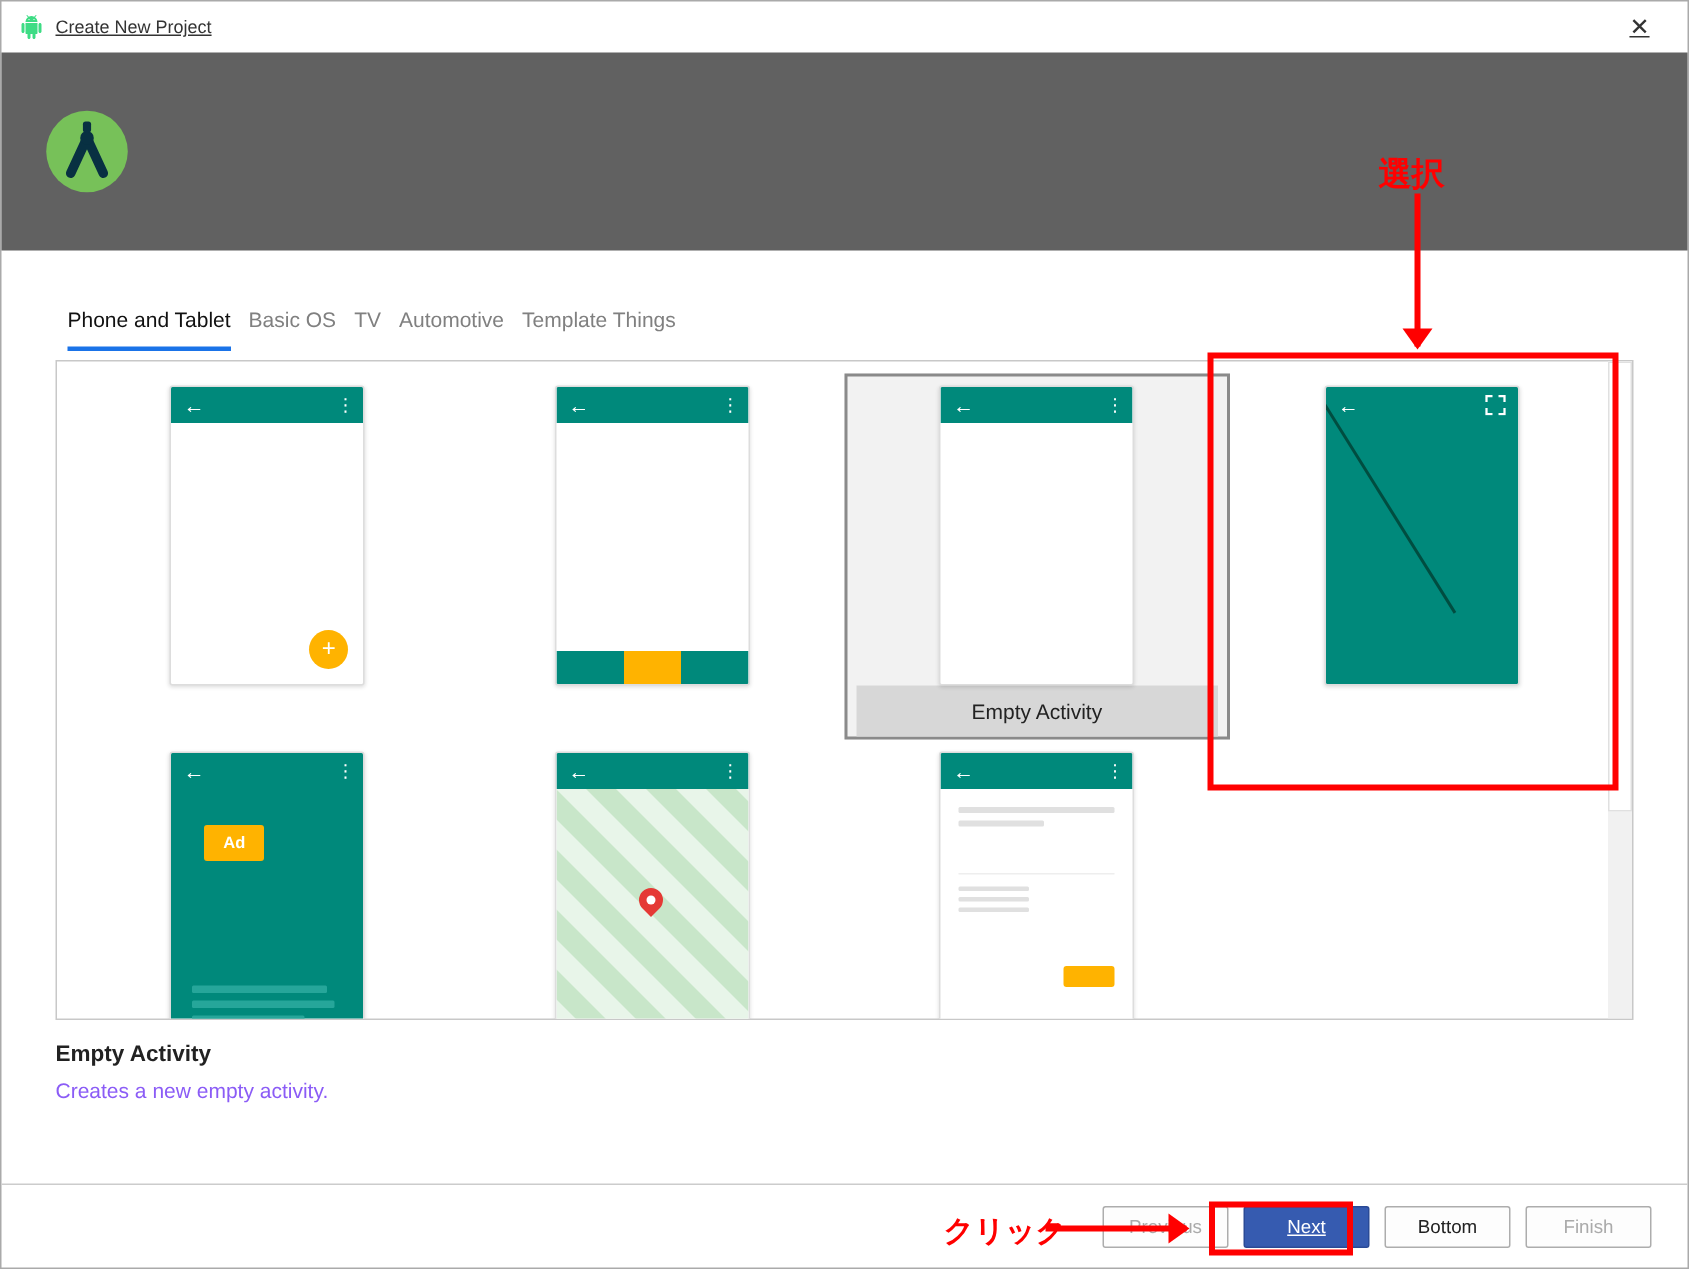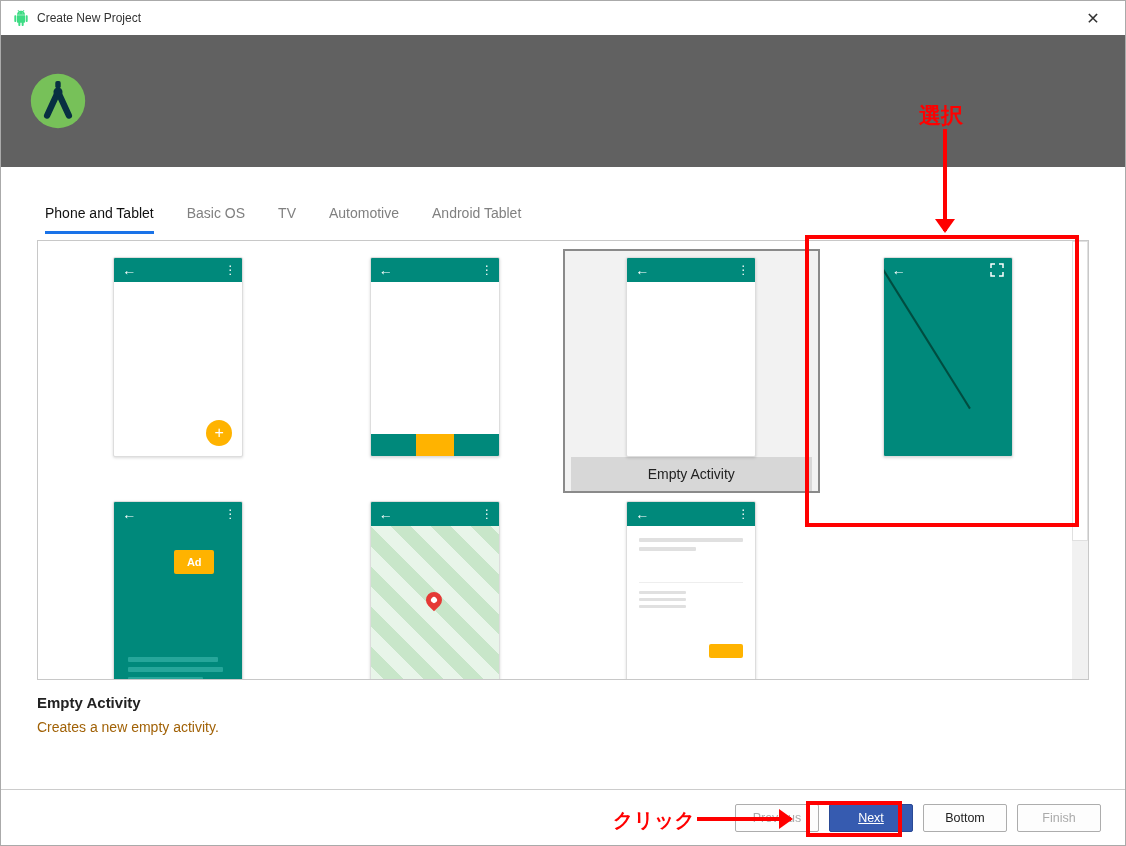--- a/index.html
+++ b/index.html
@@ -1,25 +1,25 @@
 <!DOCTYPE html>
 <html><head>
 <meta charset="utf-8">
 <style>
 * { box-sizing: border-box; margin: 0; padding: 0; font-family: "Segoe UI", Arial, sans-serif; }
 html, body { width: 1126px; height: 846px; overflow: hidden; }
 .window { width: 1126px; height: 846px; border: 1px solid #aaa; background: #fff; display: flex; flex-direction: column; position: relative; }
-.titlebar { height: 34px; display: flex; align-items: center; padding: 0 12px; font-size: 12px; color: #333; }
+.titlebar { height: 34px; display: flex; align-items: center; padding: 0 12px; font-size: 12px; color: #333; text-decoration: underline; }
 .titlebar .android-icon { width: 16px; height: 16px; margin-right: 8px; }
 .titlebar .spacer { flex: 1; }
 .titlebar .close { width: 40px; text-align: center; font-size: 16px; cursor: pointer; }
 .header { background: #616161; height: 132px; display: flex; align-items: center; padding: 0 28px; }
 .header .logo { width: 58px; height: 58px; margin-right: 32px; }
 .header h1 { color: #fff; font-weight: 400; font-size: 30px; }
-.tabs { display: flex; gap: 33px; padding: 0 44px; margin-top: 32px; font-size: 14px; color: #808080; }
+.tabs { display: flex; gap: 12px; padding: 0 44px; margin-top: 32px; font-size: 14px; color: #808080; }
 .tabs .tab { padding: 6px 0 10px 0; cursor: pointer; }
 .tabs .tab.active { color: #111; border-bottom: 3px solid #1a73e8; }
 .gallery-wrap { margin: 6px 36px 0 36px; border: 1px solid #c8c8c8; height: 440px; overflow: hidden; position: relative; }
 .gallery { display: grid; grid-template-columns: repeat(4, 1fr); padding: 8px 12px; gap: 0; }
 .card { display: flex; flex-direction: column; align-items: center; padding: 6px 6px 0 6px; border: 2px solid transparent; cursor: pointer; }
 .card.selected { border: 2px solid #8a8a8a; background: #f2f2f2; }
 .card .thumb { width: 130px; height: 200px; background: #fff; border: 1px solid #ddd; position: relative; overflow: hidden; border-radius: 2px; box-shadow: 0 1px 3px rgba(0,0,0,.15); }
 .card .thumb.noborder { border: none; box-shadow: none; }
 .card .label-row { height: 34px; display: flex; align-items: center; justify-content: center; width: 100%; font-size: 14px; color: #444; }
 .card.selected .label-row { background: #d7d7d7; width: 100%; font-weight: 500; color: #222; }
@@ -27,40 +27,40 @@
 .appbar { height: 24px; background: #00897b; display: flex; align-items: center; color: #fff; padding: 0 8px; justify-content: space-between; }
 .appbar .back { font-size: 14px; }
 .appbar .dots { letter-spacing: -2px; font-size: 12px; }
 .fab { width: 26px; height: 26px; border-radius: 50%; background: #ffb300; position: absolute; right: 10px; bottom: 10px; color: #fff; display: flex; align-items: center; justify-content: center; font-size: 16px; }
 .dashed-box { position: absolute; top: 50px; left: 14px; width: 100px; height: 100px; border: 3px dashed #9e9e9e; border-radius: 4px; }
 .bottomnav { position: absolute; bottom: 0; left: 0; right: 0; height: 22px; background: #00897b; display: flex; }
 .bottomnav .mid { flex: 0 0 38px; background: #ffb300; margin: 0 auto; }
 .bottomnav .side { flex: 1; }
 .full-teal { position: absolute; inset: 0; background: #00897b; }
 .diag { position: absolute; top: -20px; left: -20px; width: 200px; height: 2px; background: #004d40; transform: rotate(58deg); transform-origin: left; }
-.ad-box { position: absolute; top: 48px; left: 22px; width: 40px; height: 24px; background: #ffb300; color: #fff; font-size: 11px; display: flex; align-items: center; justify-content: center; border-radius: 2px; font-weight: 600; margin-left: 38px; }
+.ad-box { position: absolute; top: 48px; left: 22px; width: 40px; height: 24px; background: #ffb300; color: #fff; font-size: 11px; display: flex; align-items: center; justify-content: center; border-radius: 2px; font-weight: 600; }
 .greenlines { position: absolute; bottom: 18px; left: 14px; right: 14px; }
 .greenlines div { height: 5px; background: #26a69a; margin-top: 5px; border-radius: 1px; }
 .greenlines div:nth-child(1){ width: 90%; }
 .greenlines div:nth-child(2){ width: 95%; }
 .greenlines div:nth-child(3){ width: 75%; }
 .map-bg { position: absolute; top: 24px; left: 0; right: 0; bottom: 0; background: linear-gradient(45deg, #e8f5e9 25%, #c8e6c9 25%, #c8e6c9 50%, #e8f5e9 50%, #e8f5e9 75%, #c8e6c9 75%); background-size: 40px 40px; }
 .pin { position: absolute; top: 90px; left: 55px; width: 16px; height: 16px; background: #e53935; border-radius: 50% 50% 50% 0; transform: rotate(-45deg); }
 .pin::after { content: ""; position: absolute; width: 6px; height: 6px; background: #fff; border-radius: 50%; top: 5px; left: 5px; }
 .md-lines { position: absolute; top: 36px; left: 12px; right: 12px; }
 .md-lines .l { height: 4px; background: #e0e0e0; margin-bottom: 5px; border-radius: 1px; }
 .md-lines .l.s { width: 55%; }
 .md-dots { position: absolute; top: 80px; left: 12px; right: 12px; border-top: 1px solid #eee; padding-top: 8px; }
 .md-dots .d { height: 3px; background: #e0e0e0; margin-bottom: 4px; width: 45%; border-radius: 1px; }
 .md-btn { position: absolute; right: 12px; bottom: 42px; width: 34px; height: 14px; background: #ffb300; border-radius: 2px; }
 .scrollbar { position: absolute; right: 0; top: 0; width: 16px; height: 100%; background: #f1f1f1; }
 .scrollbar .thumb-s { position: absolute; top: 0; width: 100%; height: 300px; background: #fff; border: 1px solid #e0e0e0; }
 .desc { padding: 14px 36px; }
 .desc h3 { font-size: 15px; font-weight: 700; margin-bottom: 8px; color: #222; }
-.desc p { font-size: 14px; color: #a16207; }
+.desc p { font-size: 14px; color: #8b5cf6; }
 .footer { border-top: 1px solid #ccc; height: 56px; margin-top: auto; display: flex; align-items: center; justify-content: flex-end; padding: 0 24px; gap: 10px; position: relative; }
 .btn { width: 84px; height: 28px; border: 1px solid #adadad; background: #fdfdfd; font-size: 12.5px; cursor: pointer; color: #222; border-radius: 2px; }
 .btn.primary { background: #365bb0; color: #fff; border: 1px solid #2a4a96; text-decoration: underline; }
 .btn:disabled { color: #aaa; cursor: default; }
 
 .anno { position: absolute; color: #ff0000; font-weight: 700; z-index: 50; pointer-events: none; text-align: right; }
 .anno-box { position: absolute; border: 4px solid #ff0000; z-index: 40; pointer-events: none; }
 .arrow-down { position: absolute; width: 4px; background: #ff0000; z-index: 45; }
 .arrow-down::after { content: ""; position: absolute; bottom: -2px; left: -8px; border-left: 10px solid transparent; border-right: 10px solid transparent; border-top: 14px solid #ff0000; }
 .arrow-right { position: absolute; height: 4px; background: #ff0000; z-index: 45; }
@@ -87,21 +87,21 @@
       <circle cx="32" cy="22" r="5" fill="#083042"></circle>
       <rect x="29" y="10" width="6" height="8" rx="2" fill="#083042"></rect>
     </svg>
   </div>
 
   <div class="tabs">
     <div class="tab active">Phone and Tablet</div>
     <div class="tab">Basic OS</div>
     <div class="tab">TV</div>
     <div class="tab">Automotive</div>
-    <div class="tab">Android Tablet</div>
+    <div class="tab">Template Things</div>
   </div>
 
   <div class="gallery-wrap">
     <div class="scrollbar">
         <div class="thumb-s"></div>
       </div>
     <div class="gallery">
 
       <div class="card">
         <div class="thumb">
@@ -208,17 +208,17 @@
     <button class="btn" disabled="">Previous</button>
     <button class="btn primary">Next</button>
     <button class="btn">Bottom</button>
     <button class="btn" disabled="">Finish</button>
   </div>
 
   <div class="anno" style="top:100px; left:918px; font-size:22px;">選択</div>
   <div class="arrow-down" style="top:128px; left:942px; height:102px;"></div>
   <div class="anno-box" style="top:234px; left:804px; width:274px; height:292px;"></div>
 
-  <div class="anno" style="top:806px; left:612px; font-size:20px;">クリック</div>
+  <div class="anno" style="top:806px; left:628px; font-size:20px;">クリック</div>
   <div class="arrow-right" style="top:816px; left:696px; width:94px;"></div>
   <div class="anno-box" style="top:800px; left:805px; width:96px; height:36px;"></div>
 
 </div>
 
 </body></html>

